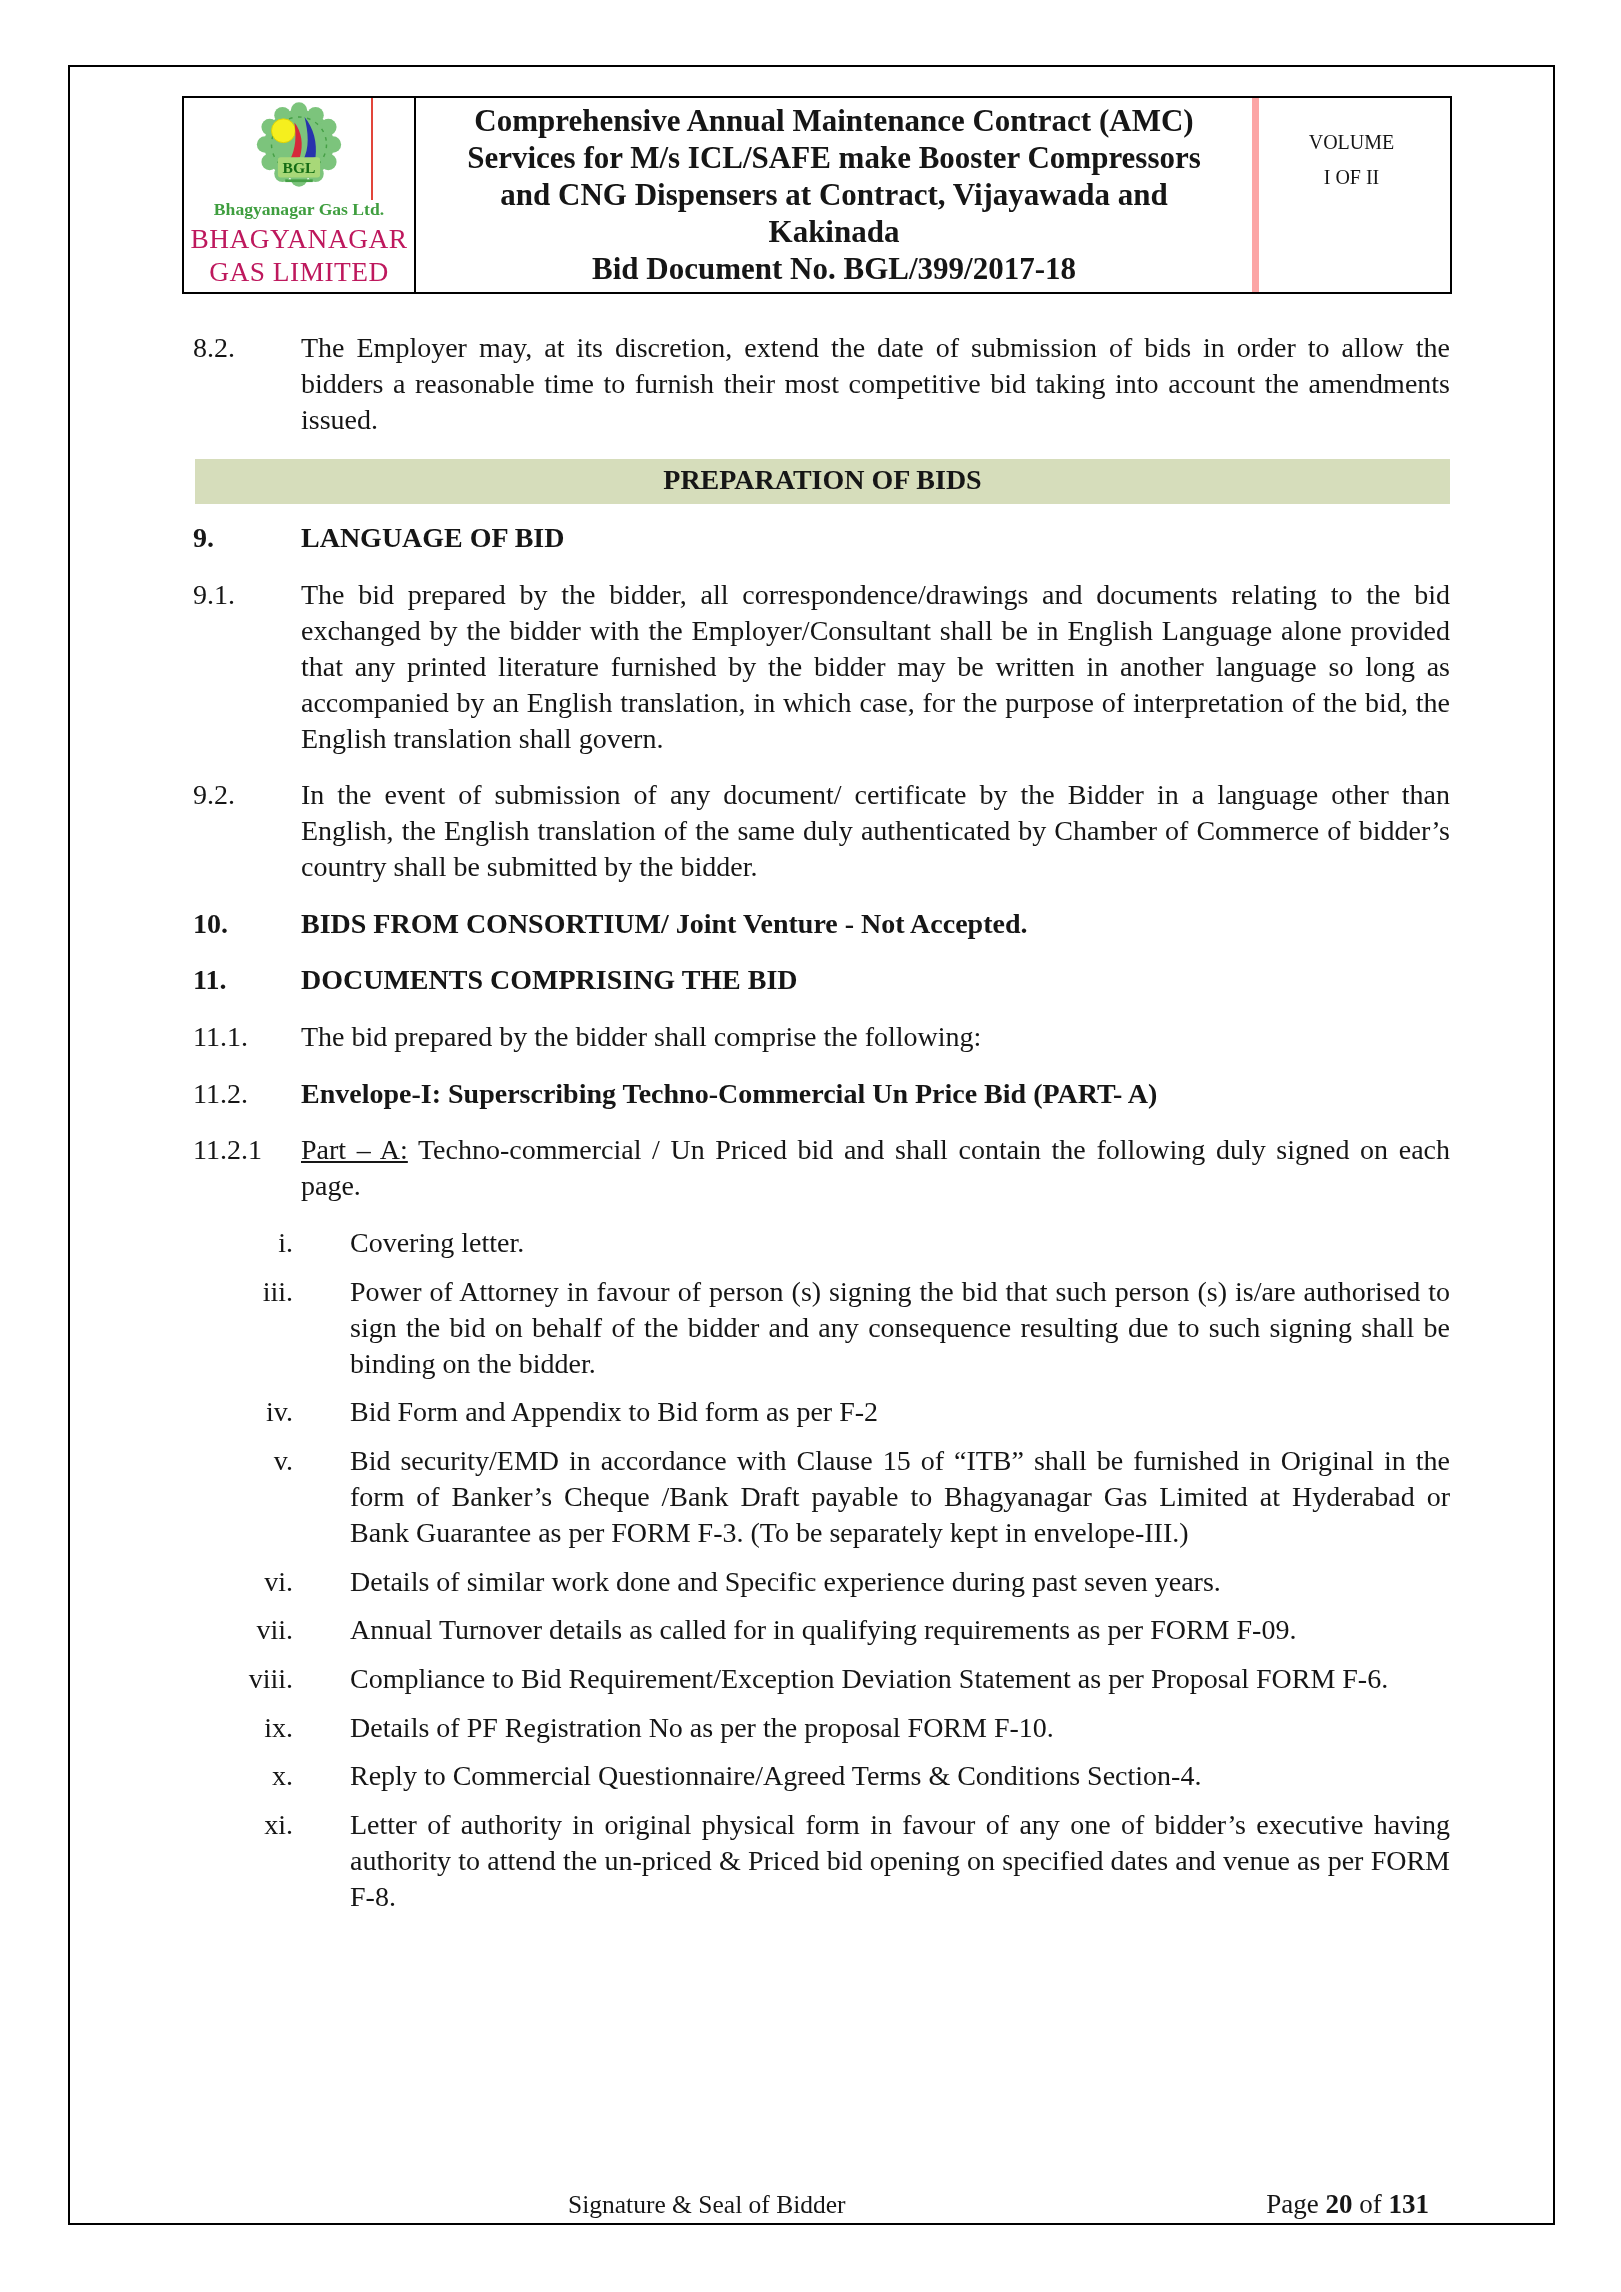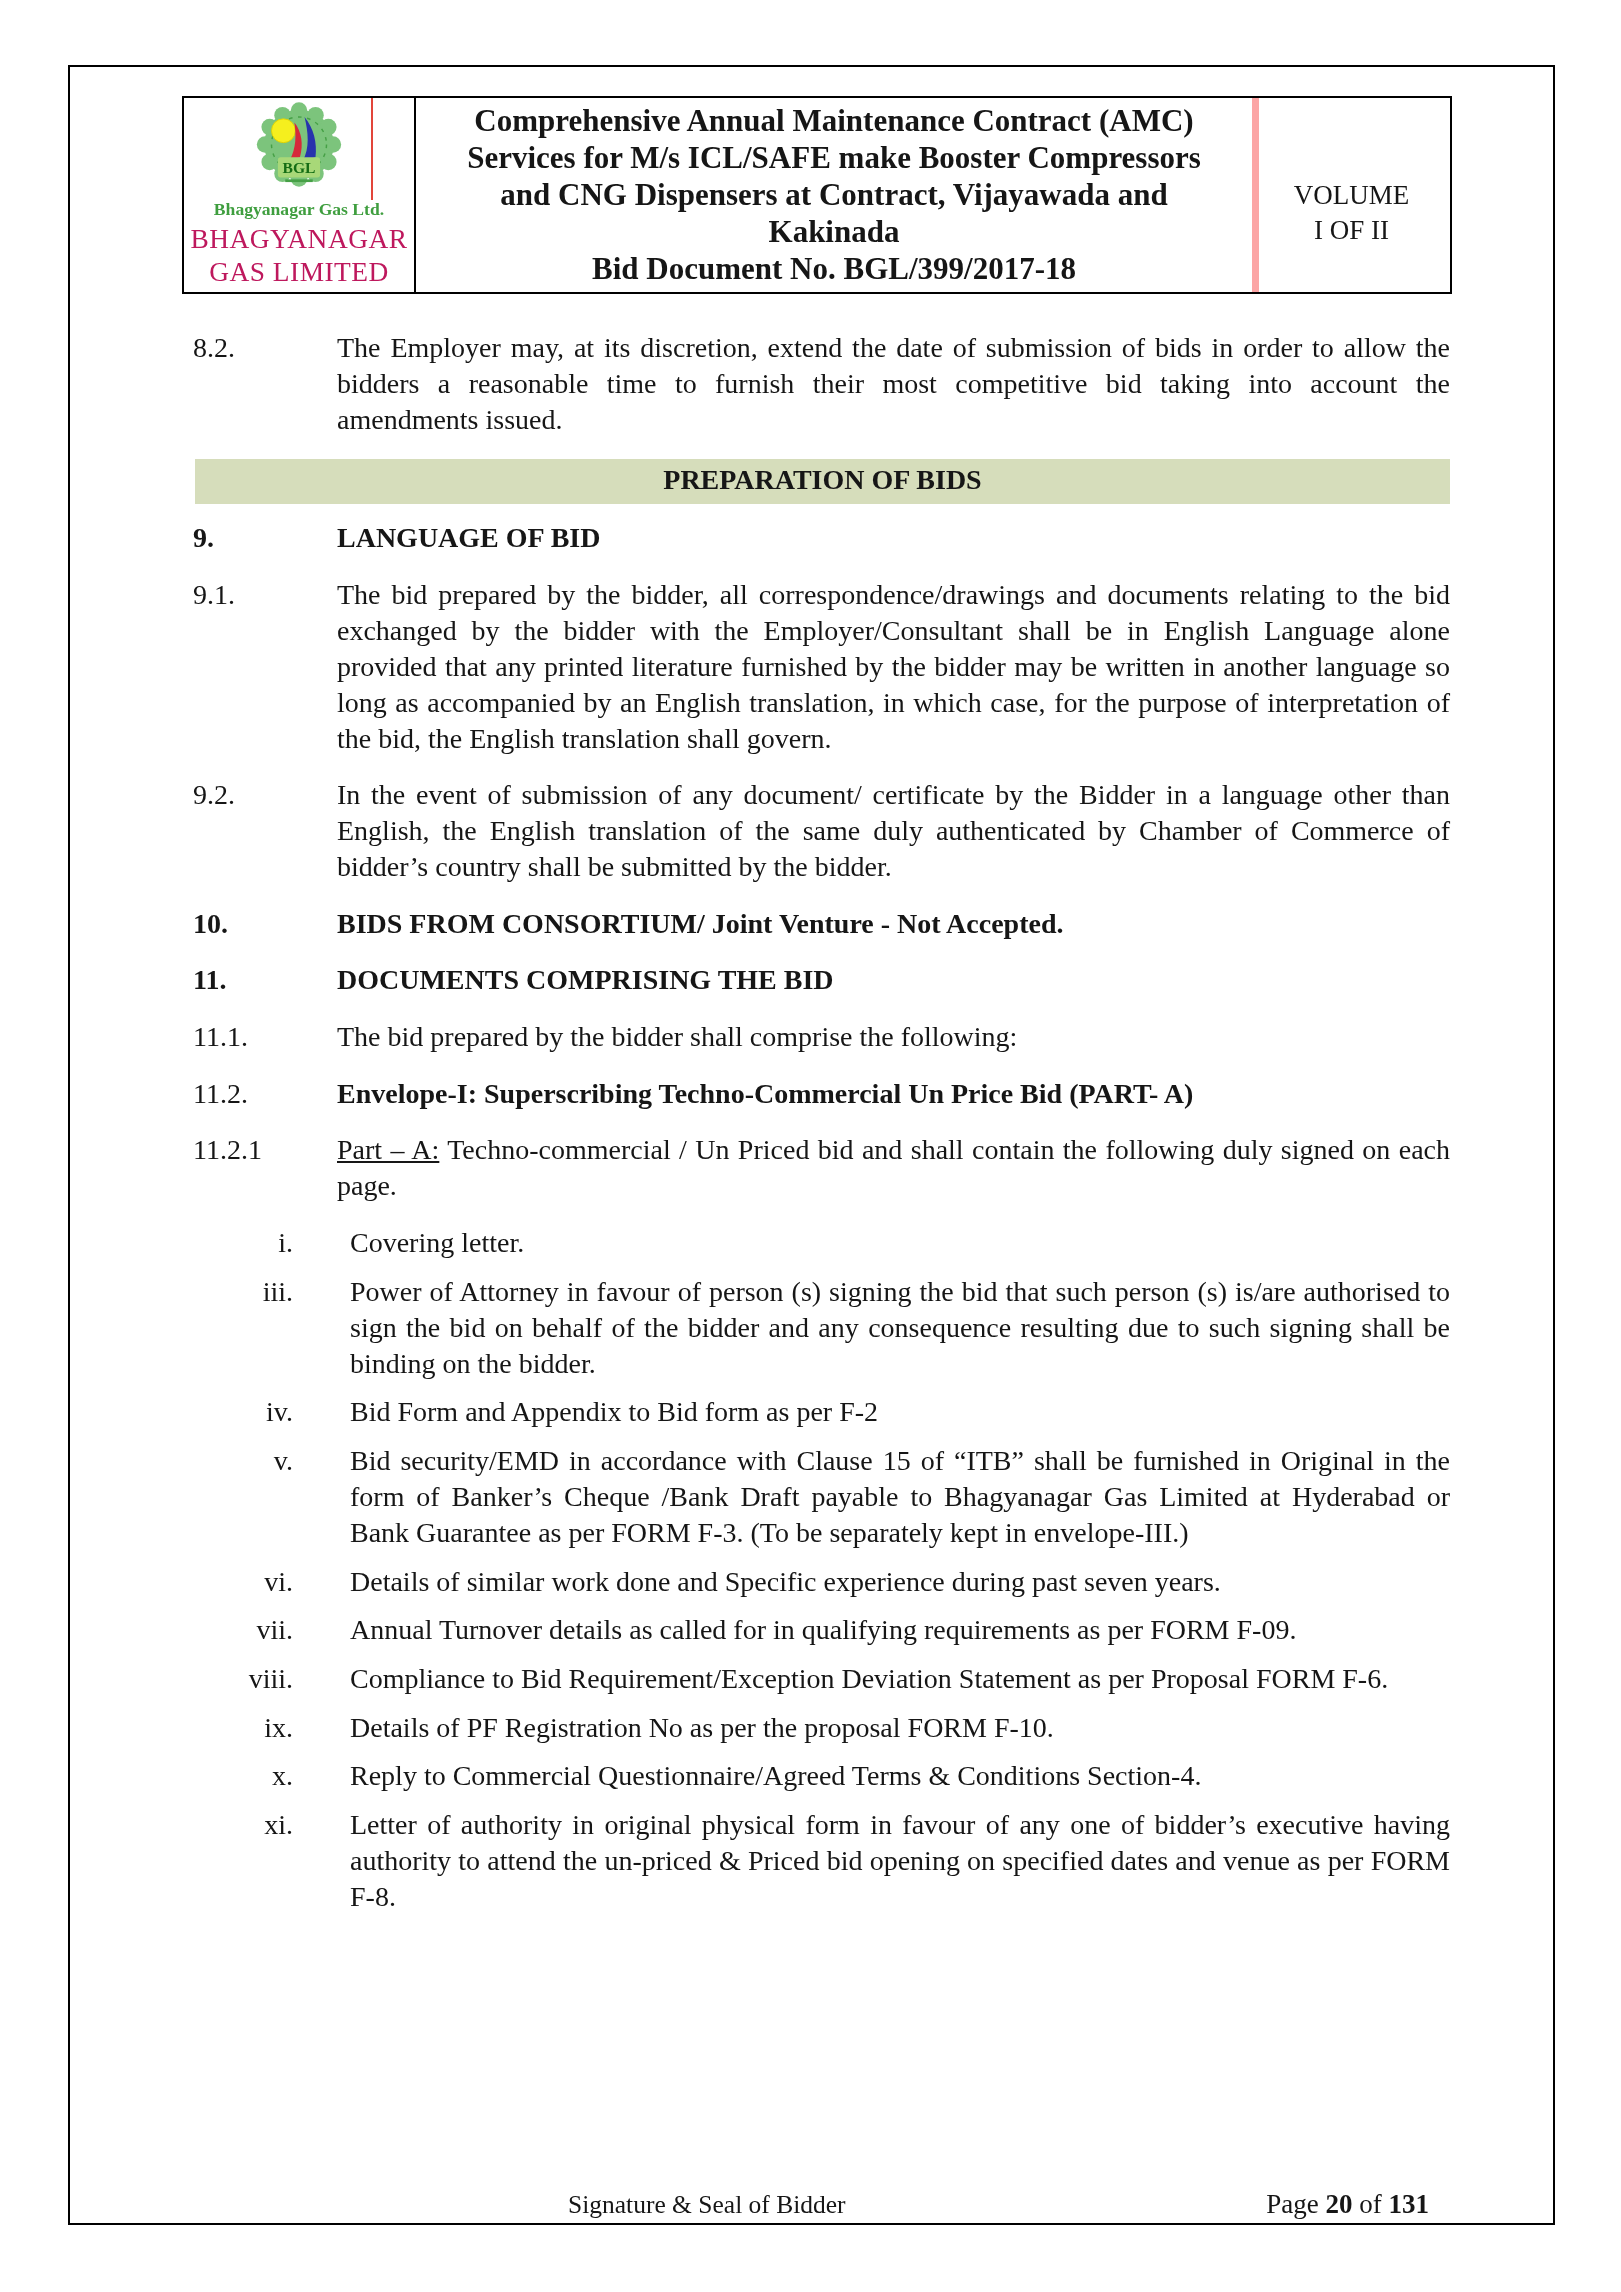--- a/index.html
+++ b/index.html
@@ -11,25 +11,25 @@
   
   .hdr{position:absolute;left:112px;top:29px;width:1270px;height:198px;
        border:2px solid #000;box-sizing:border-box;display:flex;}
   .hcell{box-sizing:border-box;height:100%;}
   .logo-cell{width:230px;position:relative;text-align:center;padding-top:4px;}
   .red-edge{position:absolute;left:187px;top:0;width:2px;height:102px;background:#e2453a;}
   .logo-caption{font-size:17.6px;font-weight:bold;color:#3f9e3f;line-height:19.6px;margin-top:-2px;}
   .company{font-size:27.4px;line-height:33px;color:#be185d;margin-top:3.9px;letter-spacing:0.5px;}
   .title-cell{width:845px;border-left:2px solid #000;border-right:7px solid #fca5a5;
        text-align:center;font-weight:bold;font-size:31px;line-height:37px;padding-top:3.9px;}
-  .vol-cell{width:185px;text-align:center;font-size:27px;line-height:35px;padding-top:80px;}
+  .vol-cell{width:185px;text-align:center;font-size:20px;line-height:35px;padding-top:27px;}
 
   
   .content{position:absolute;left:123px;top:263px;width:1257px;font-size:28px;line-height:36px;}
-  .row{display:flex;margin-bottom:20.6px;gap:36px;}
+  .row{display:flex;margin-bottom:20.6px;}
   .cnum{flex:0 0 108px;}
   .ctext{flex:1;text-align:justify;}
   .noj{text-align:left;}
   .bold{font-weight:bold;}
   .banner{background:#d6ddbb;text-align:center;font-weight:bold;
           padding:3.9px 0 5.9px;margin:0 0 15.7px 2px;}
   .li{display:flex;margin-bottom:12.7px;}
   .lnum{flex:0 0 100px;text-align:right;}
   .ltext{flex:1;margin-left:57px;text-align:justify;}
   .u{text-decoration:underline;}

